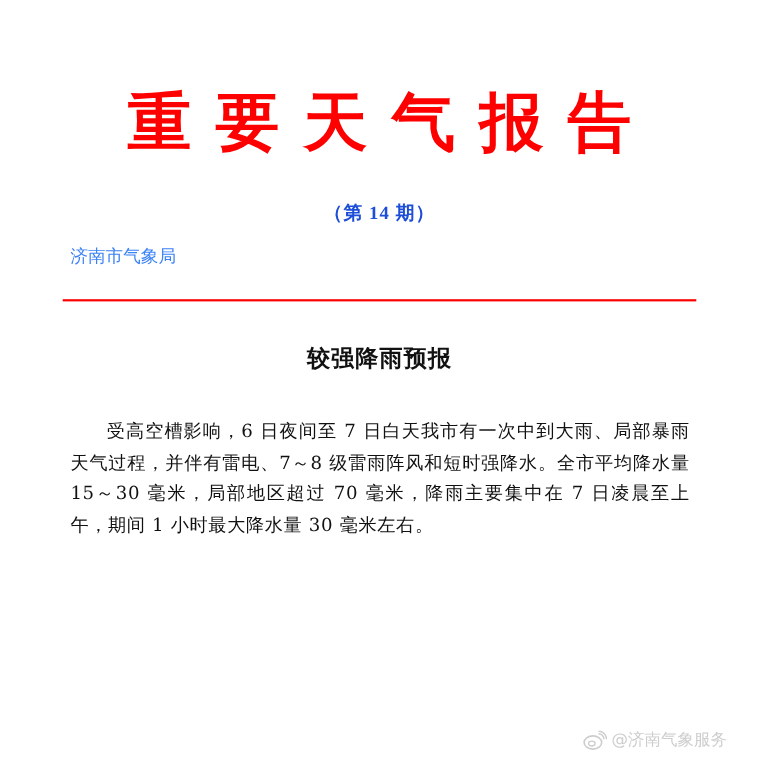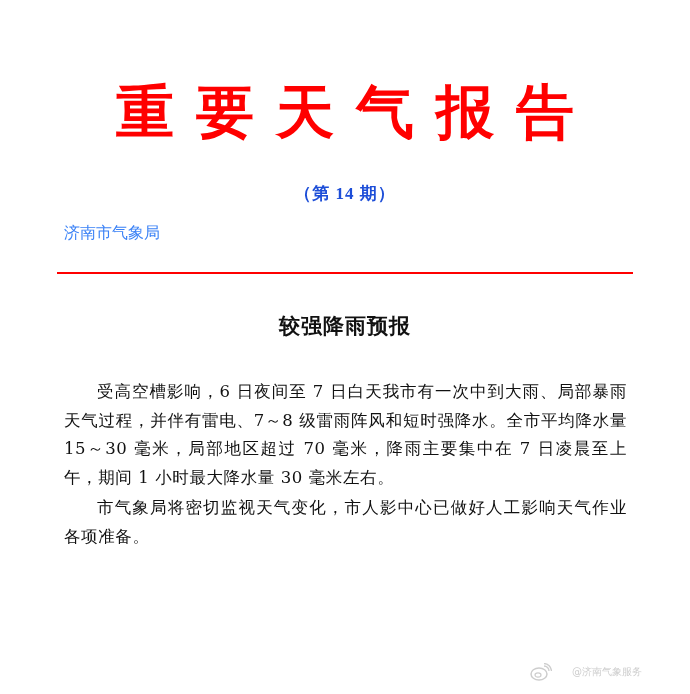--- a/index.html
+++ b/index.html
@@ -91,24 +91,24 @@
       text-indent: 2em;
       letter-spacing: 0.6px;
     }
     .body-text p.p2 { margin-top: 2px; }
     .watermark {
       position: absolute;
       top: 663px;
       left: 530px;
       display: flex;
       align-items: center;
-      gap: 20px;
+      gap: 4px;
       color: #c8c8c8;
       font-family: "DejaVu Sans", "Liberation Sans", sans-serif;
-      font-size: 10px;
+      font-size: 15px;
       opacity: 0.9;
     }
     .watermark svg { display: block; }
   </style>
 </head>
 <body>
 
 <div class="report-title">重要天气报告</div>
 
 <div class="issue-number">（第 14 期）</div>
@@ -120,21 +120,20 @@
   <div class="header-row">
   </div>
 </div>
 
 <div class="red-rule"></div>
 
 <div class="doc-heading">较强降雨预报</div>
 
 <div class="body-text">
   <p class="p1">受高空槽影响，6 日夜间至 7 日白天我市有一次中到大雨、局部暴雨天气过程，并伴有雷电、7～8 级雷雨阵风和短时强降水。全市平均降水量 15～30 毫米，局部地区超过 70 毫米，降雨主要集中在 7 日凌晨至上午，期间 1 小时最大降水量 30 毫米左右。</p>
-  <p class="p2">市气象局将密切监视天气变化，市人影中心已做好人工影响天气作业各项准备。</p>
 </div>
 
 <div class="watermark">
   <span>
     <svg width="22" height="18" viewBox="0 0 22 18">
       <ellipse cx="9" cy="11" rx="8" ry="6" fill="none" stroke="#c8c8c8" stroke-width="1.5"></ellipse>
       <ellipse cx="8" cy="12" rx="3" ry="2.2" fill="none" stroke="#c8c8c8" stroke-width="1.2"></ellipse>
       <path d="M14 3 A5 5 0 0 1 19 8" fill="none" stroke="#c8c8c8" stroke-width="1.3"></path>
       <path d="M14 0.5 A8 8 0 0 1 21.5 8" fill="none" stroke="#c8c8c8" stroke-width="1.3"></path>
     </svg>

